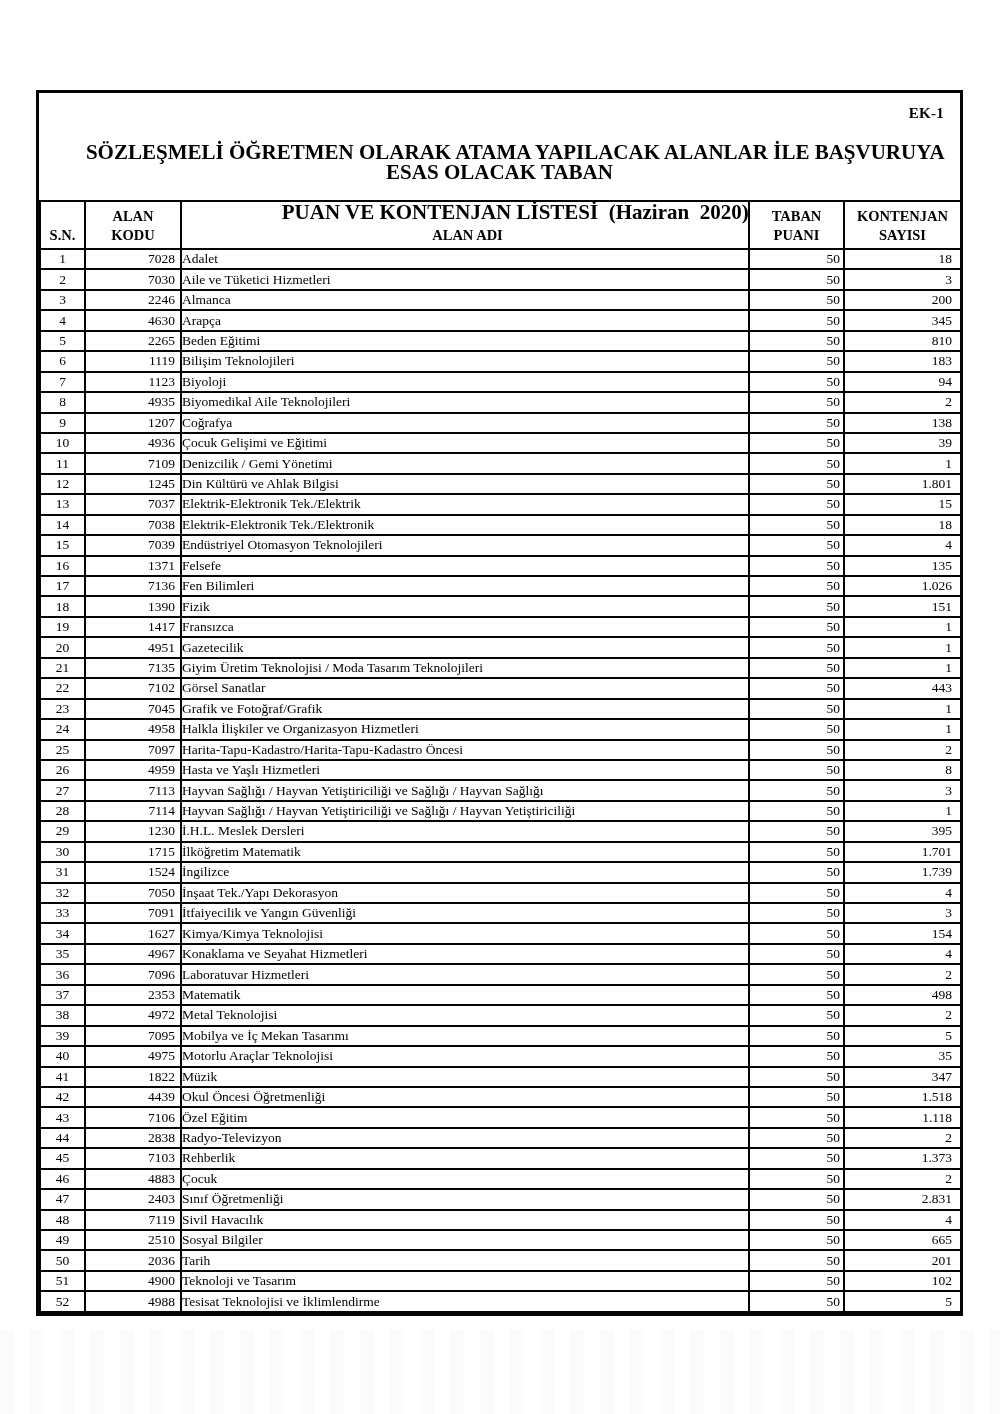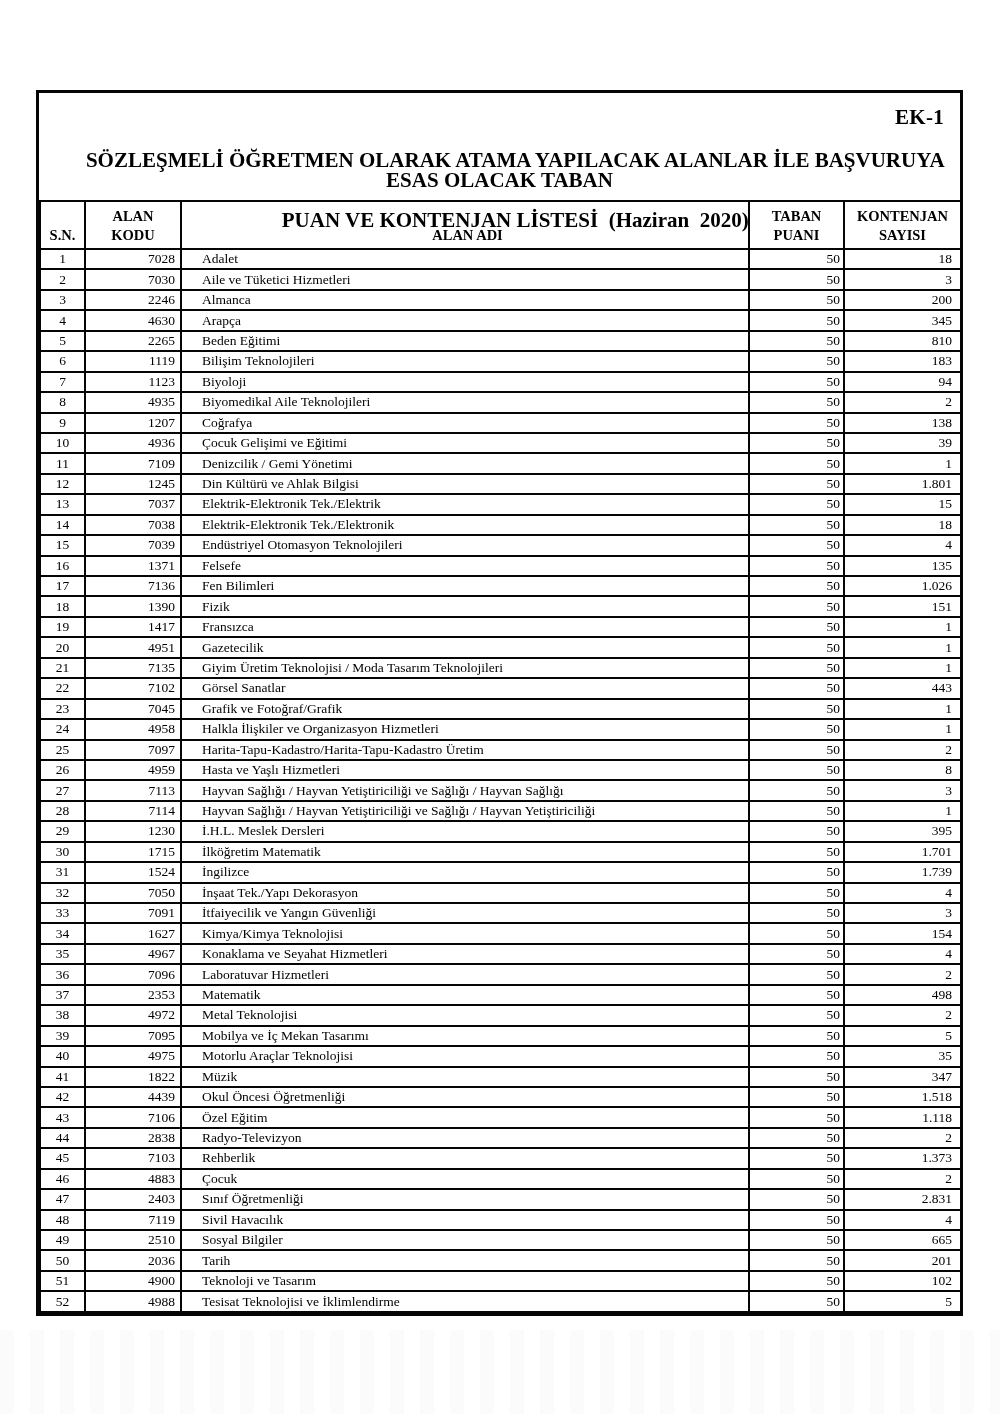--- a/index.html
+++ b/index.html
@@ -40,21 +40,21 @@
   .head-area {
     height: 107px;
     box-sizing: border-box;
     display: flex;
     flex-direction: column;
     justify-content: space-between;
   }
   .ek-tag {
     text-align: right;
     font-weight: bold;
-    font-size: 21px;
+    font-size: 15px;
     padding: 12px 16px 0 0;
     letter-spacing: 0.3px;
   }
   .doc-title {
     text-align: center;
     font-weight: bold;
     font-size: 21px;
     line-height: 20px;
     padding-bottom: 6px;
     white-space: pre-wrap;
@@ -85,21 +85,21 @@
 
   tbody td {
     height: 20.45px;
     font-size: 13.5px;
     line-height: 16px;
     padding: 0;
     white-space: nowrap;
   }
   td.c-sn   { text-align: center; }
   td.c-kodu { text-align: right; padding-right: 5px; }
-  td.c-adi  { text-align: left;  padding-left: 20px; }
+  td.c-adi  { text-align: left;  padding-left: 0; }
   td.c-puan { text-align: right; padding-right: 3px; }
   td.c-kont { text-align: right; padding-right: 8px; }
 
   col.w-sn   { width: 45px; }
   col.w-kodu { width: 96px; }
   col.w-adi  { width: 568px; }
   col.w-puan { width: 95px; }
   col.w-kont { width: 117px; }
 </style>
 </head>
@@ -328,21 +328,21 @@
     <td class="c-sn">24</td>
     <td class="c-kodu">4958</td>
     <td class="c-adi">Halkla İlişkiler ve Organizasyon Hizmetleri</td>
     <td class="c-puan">50</td>
     <td class="c-kont">1</td>
   </tr>
 
   <tr>
     <td class="c-sn">25</td>
     <td class="c-kodu">7097</td>
-    <td class="c-adi">Harita-Tapu-Kadastro/Harita-Tapu-Kadastro Üretim</td>
+    <td class="c-adi">Harita-Tapu-Kadastro/Harita-Tapu-Kadastro Öncesi</td>
     <td class="c-puan">50</td>
     <td class="c-kont">2</td>
   </tr>
 
   <tr>
     <td class="c-sn">26</td>
     <td class="c-kodu">4959</td>
     <td class="c-adi">Hasta ve Yaşlı Hizmetleri</td>
     <td class="c-puan">50</td>
     <td class="c-kont">8</td>

